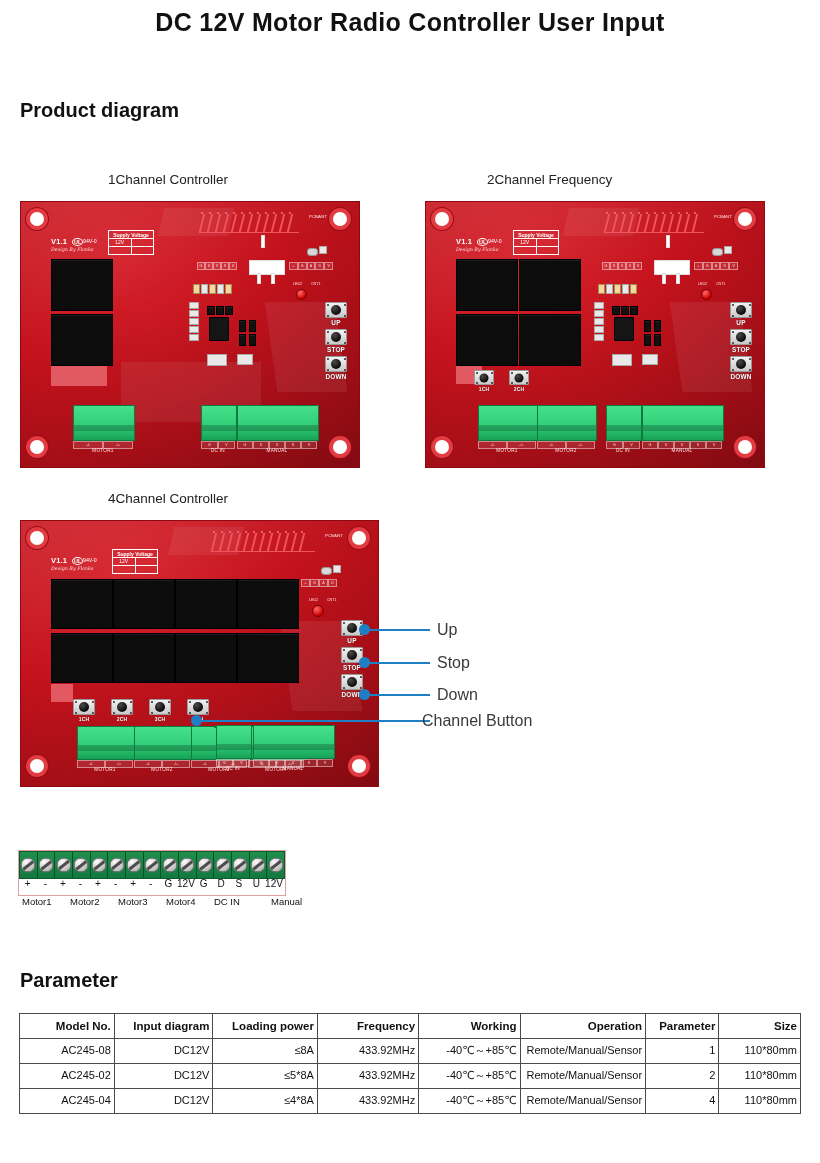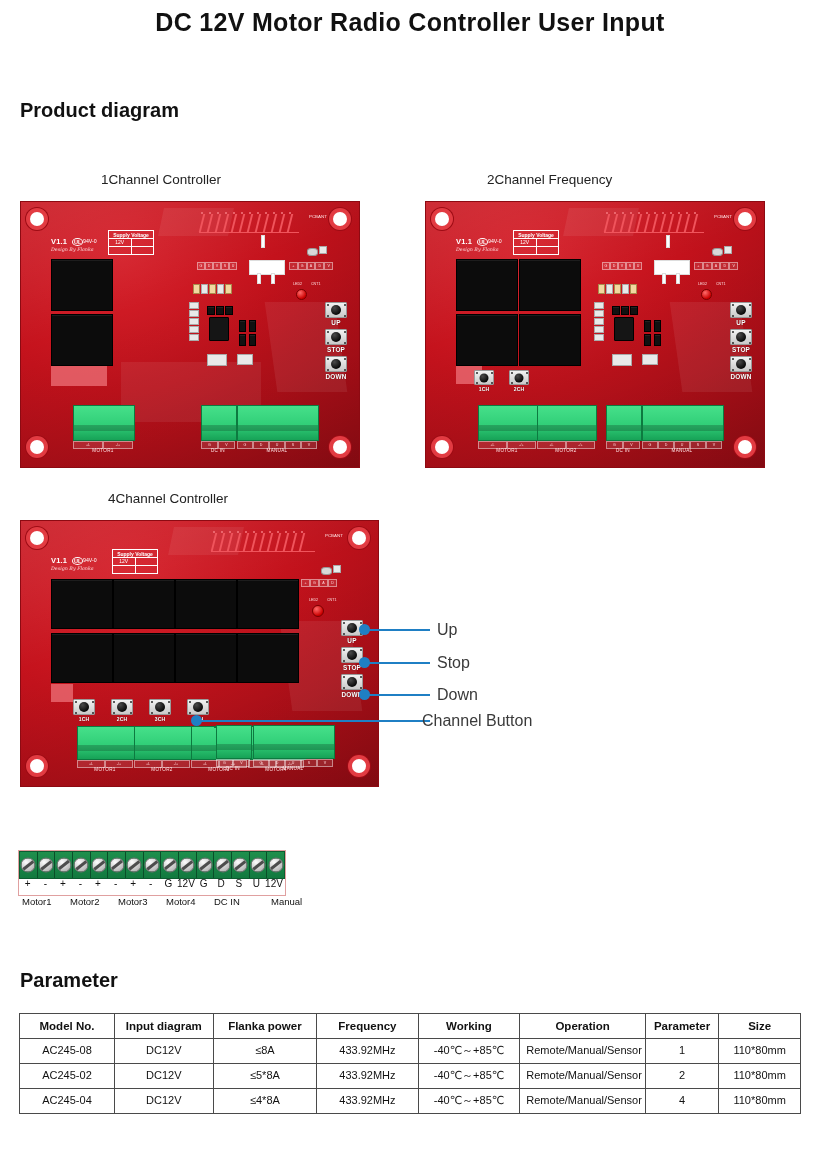--- a/index.html
+++ b/index.html
@@ -128,36 +128,36 @@
   .strip-pins .sp{flex:1;text-align:center;font-size:10px;color:#111;}
   .strip-groups{position:absolute;}
   .strip-groups .sg{position:absolute;font-size:9.5px;color:#111;white-space:nowrap;}
 
   
   table.param{
     position:absolute;border-collapse:collapse;
     font-size:11px;color:#111;background:#fff;
   }
   table.param th,table.param td{
-    border:1px solid #4a4a4a;text-align:center;vertical-align:middle;
+    border:1px solid #4a4a4a;text-align:right;vertical-align:middle;
     padding:5px 3px;line-height:1.25;
   }
   table.param th{font-weight:bold;font-size:11.5px;white-space:nowrap;}
   table.param td.op{text-align:left;padding-left:6px;}
 </style>
 </head>
 <body>
 
 <div class="page">
 
   <div class="doc-title">DC 12V Motor Radio Controller User Input</div>
 
   <div class="section-h" id="sec-product">Product diagram</div>
 
-  <div class="board-caption" style="left:101px;top:172px;">1Channel Controller</div>
+  <div class="board-caption" style="left:108px;top:172px;">1Channel Controller</div>
   <div class="board-caption" style="left:487px;top:172px;">2Channel Frequency</div>
   <div class="board-caption" style="left:108px;top:491px;">4Channel Controller</div>
 
   <div class="board" id="board1" style="left:20px;top:201px;width:338px;height:265px;">
     <div class="shade"></div>
 
     <div class="ghost" style="left:140px;top:6px;width:70px;height:28px;transform:skewX(-12deg);"></div>
     <div class="ghost" style="left:100px;top:160px;width:140px;height:60px;"></div>
     <div class="ghost" style="left:250px;top:100px;width:70px;height:90px;transform:skewX(8deg);"></div>
 
@@ -835,21 +835,21 @@
     <div class="sg" style="left:253px;top:0;">Manual</div>
   </div>
 
   <div class="section-h" id="sec-parameter">Parameter</div>
 
   <table class="param" style="left:19px;top:1013px;width:782px;">
     <thead>
       <tr>
         <th style="width:93px;">Model No.</th>
         <th style="width:94px;">Input diagram</th>
-        <th style="width:100px;">Flanka power</th>
+        <th style="width:100px;">Loading power</th>
         <th style="width:100px;">Frequency</th>
         <th style="width:102px;">Working</th>
         <th style="width:112px;">Operation</th>
         <th style="width:68px;">Parameter</th>
         <th style="width:78px;">Size</th>
       </tr>
     </thead>
     <tbody>
       <tr>
         <td>AC245-08</td>

